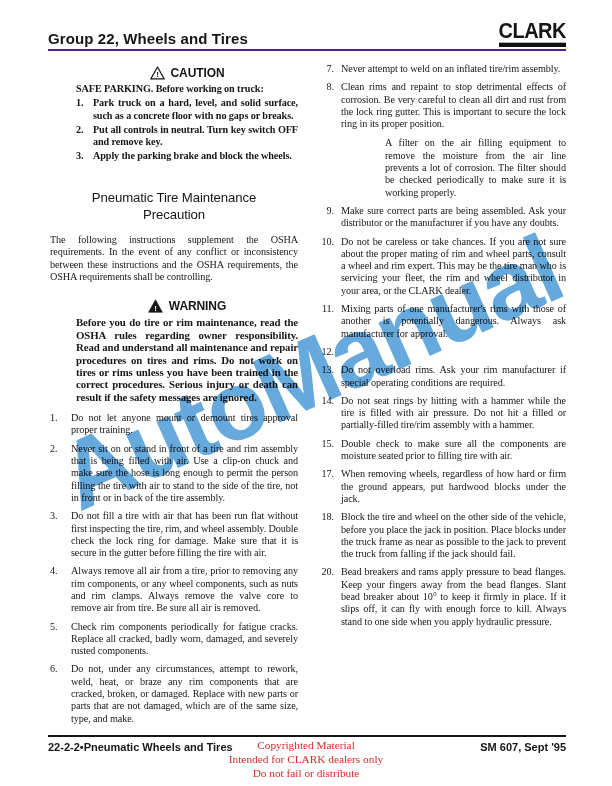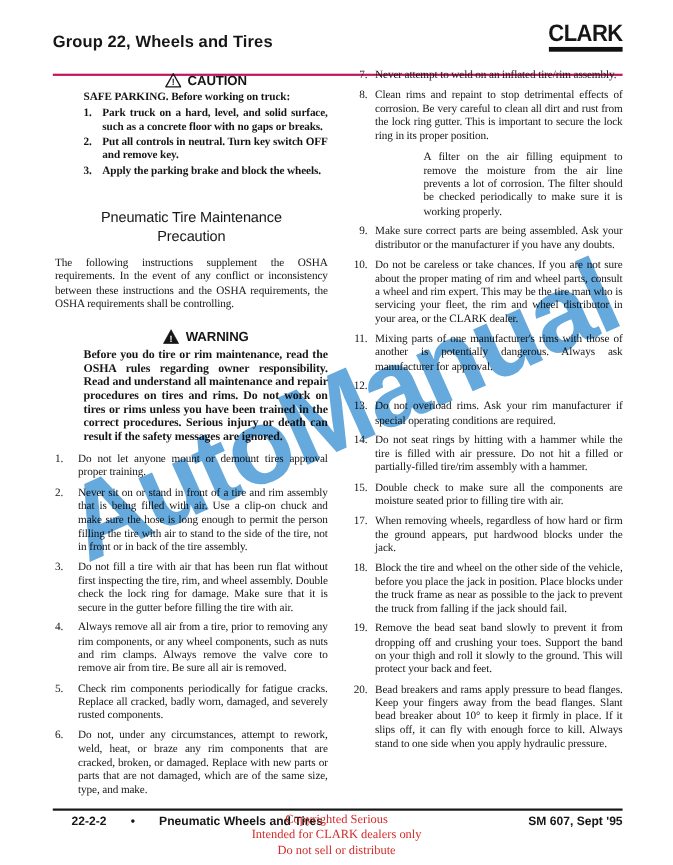--- a/index.html
+++ b/index.html
@@ -5,22 +5,22 @@
   html,body{margin:0;padding:0;}
   body{
     width:612px;height:786px;position:relative;background:#ffffff;
     font-family:"Liberation Serif", serif;color:#161616;overflow:hidden;
   }
   .page{position:absolute;inset:0;}
 
   
   .header{
     position:absolute;left:48px;right:46px;top:21px;height:26px;
-    border-bottom:2px solid #be185d;display:flex;justify-content:space-between;
-    align-items:flex-end;padding-bottom:20px;
+    border-bottom:2px solid #4c1d95;display:flex;justify-content:space-between;
+    align-items:flex-end;padding-bottom:2px;
   }
   .header-title{
     font-family:"Liberation Sans", sans-serif;font-weight:bold;font-size:15px;
     letter-spacing:0.1px;
   }
   .logo{
     font-family:"Liberation Sans", sans-serif;font-weight:bold;font-size:20px;
     letter-spacing:-0.5px;line-height:1;padding-bottom:1px;
     border-bottom:4px solid #111;transform:scaleY(1.08);transform-origin:bottom;
   }
@@ -63,21 +63,21 @@
   .li .txt{flex:1;}
   .li .txt .p{text-align:justify;}
   .li .txt .extra{margin-top:7px;text-align:justify;margin-left:44px;}
 
   
   .footer{
     position:absolute;left:48px;right:46px;top:735px;border-top:2px solid #161616;
     padding-top:4px;display:flex;justify-content:space-between;
     font-family:"Liberation Sans", sans-serif;font-weight:bold;font-size:11px;
   }
-  .footer-left{display:flex;gap:22px;align-items:flex-end;margin-left:17px;}
+  .footer-left{display:flex;gap:0;align-items:flex-end;}
   .notice{
     position:absolute;top:739px;left:176px;width:260px;text-align:center;
     color:#d22b2b;font-size:11.3px;line-height:13.8px;
     font-family:"Liberation Serif", serif;
   }
 
   
   .watermark{
     position:absolute;left:6px;top:324px;width:608px;text-align:center;
     font-family:"Liberation Sans", sans-serif;font-weight:bold;font-size:97px;
@@ -242,45 +242,39 @@
               <div class="p">When removing wheels, regardless of how hard or firm the ground appears, put hardwood blocks under the jack.</div>
             </div>
         </div>
         <div class="li">
           <span class="num">18.</span>
           <div class="txt">
               <div class="p">Block the tire and wheel on the other side of the vehicle, before you place the jack in position. Place blocks under the truck frame as near as possible to the jack to prevent the truck from falling if the jack should fail.</div>
             </div>
         </div>
         <div class="li">
-          <span class="num">19.</span>
-          <div class="txt">
-              <div class="p">Remove the bead seat band slowly to prevent it from dropping off and crushing your toes. Support the band on your thigh and roll it slowly to the ground. This will protect your back and feet.</div>
-            </div>
-        </div>
-        <div class="li">
           <span class="num">20.</span>
           <div class="txt">
               <div class="p">Bead breakers and rams apply pressure to bead flanges. Keep your fingers away from the bead flanges. Slant bead breaker about 10° to keep it firmly in place. If it slips off, it can fly with enough force to kill. Always stand to one side when you apply hydraulic pressure.</div>
             </div>
         </div>
       </div>
     </div>
   </div>
 
   <div class="footer">
     <div class="footer-left">
       <span>22-2-2</span>
       <span>•</span>
       <span>Pneumatic Wheels and Tires</span>
     </div>
     <div>SM 607, Sept '95</div>
   </div>
 
   <div class="notice">
-    <div>Copyrighted Serious</div>
+    <div>Copyrighted Material</div>
     <div>Intended for CLARK dealers only</div>
-    <div>Do not sell or distribute</div>
+    <div>Do not fail or distribute</div>
   </div>
 
   <div class="watermark">AutoManual</div>
 
 </div>
 
 </body></html>

